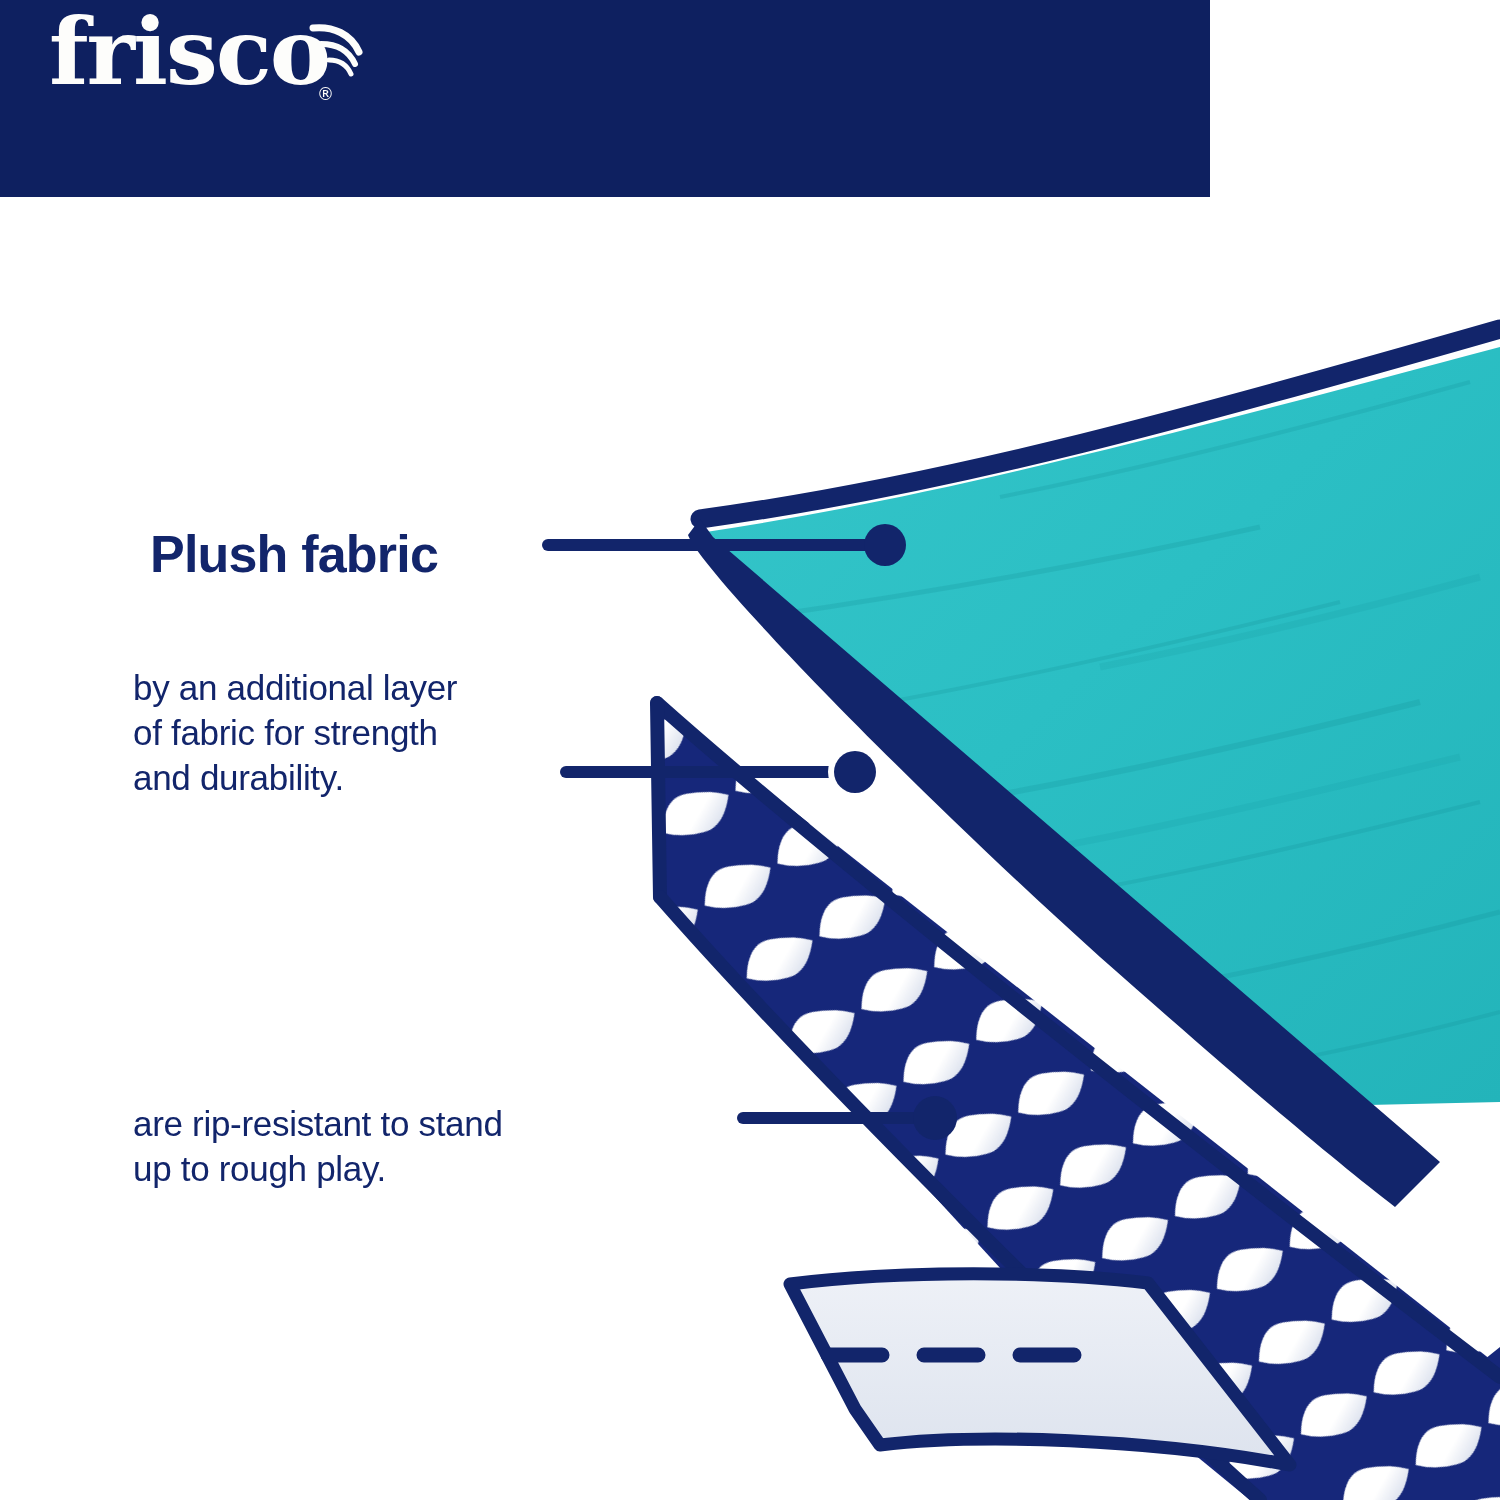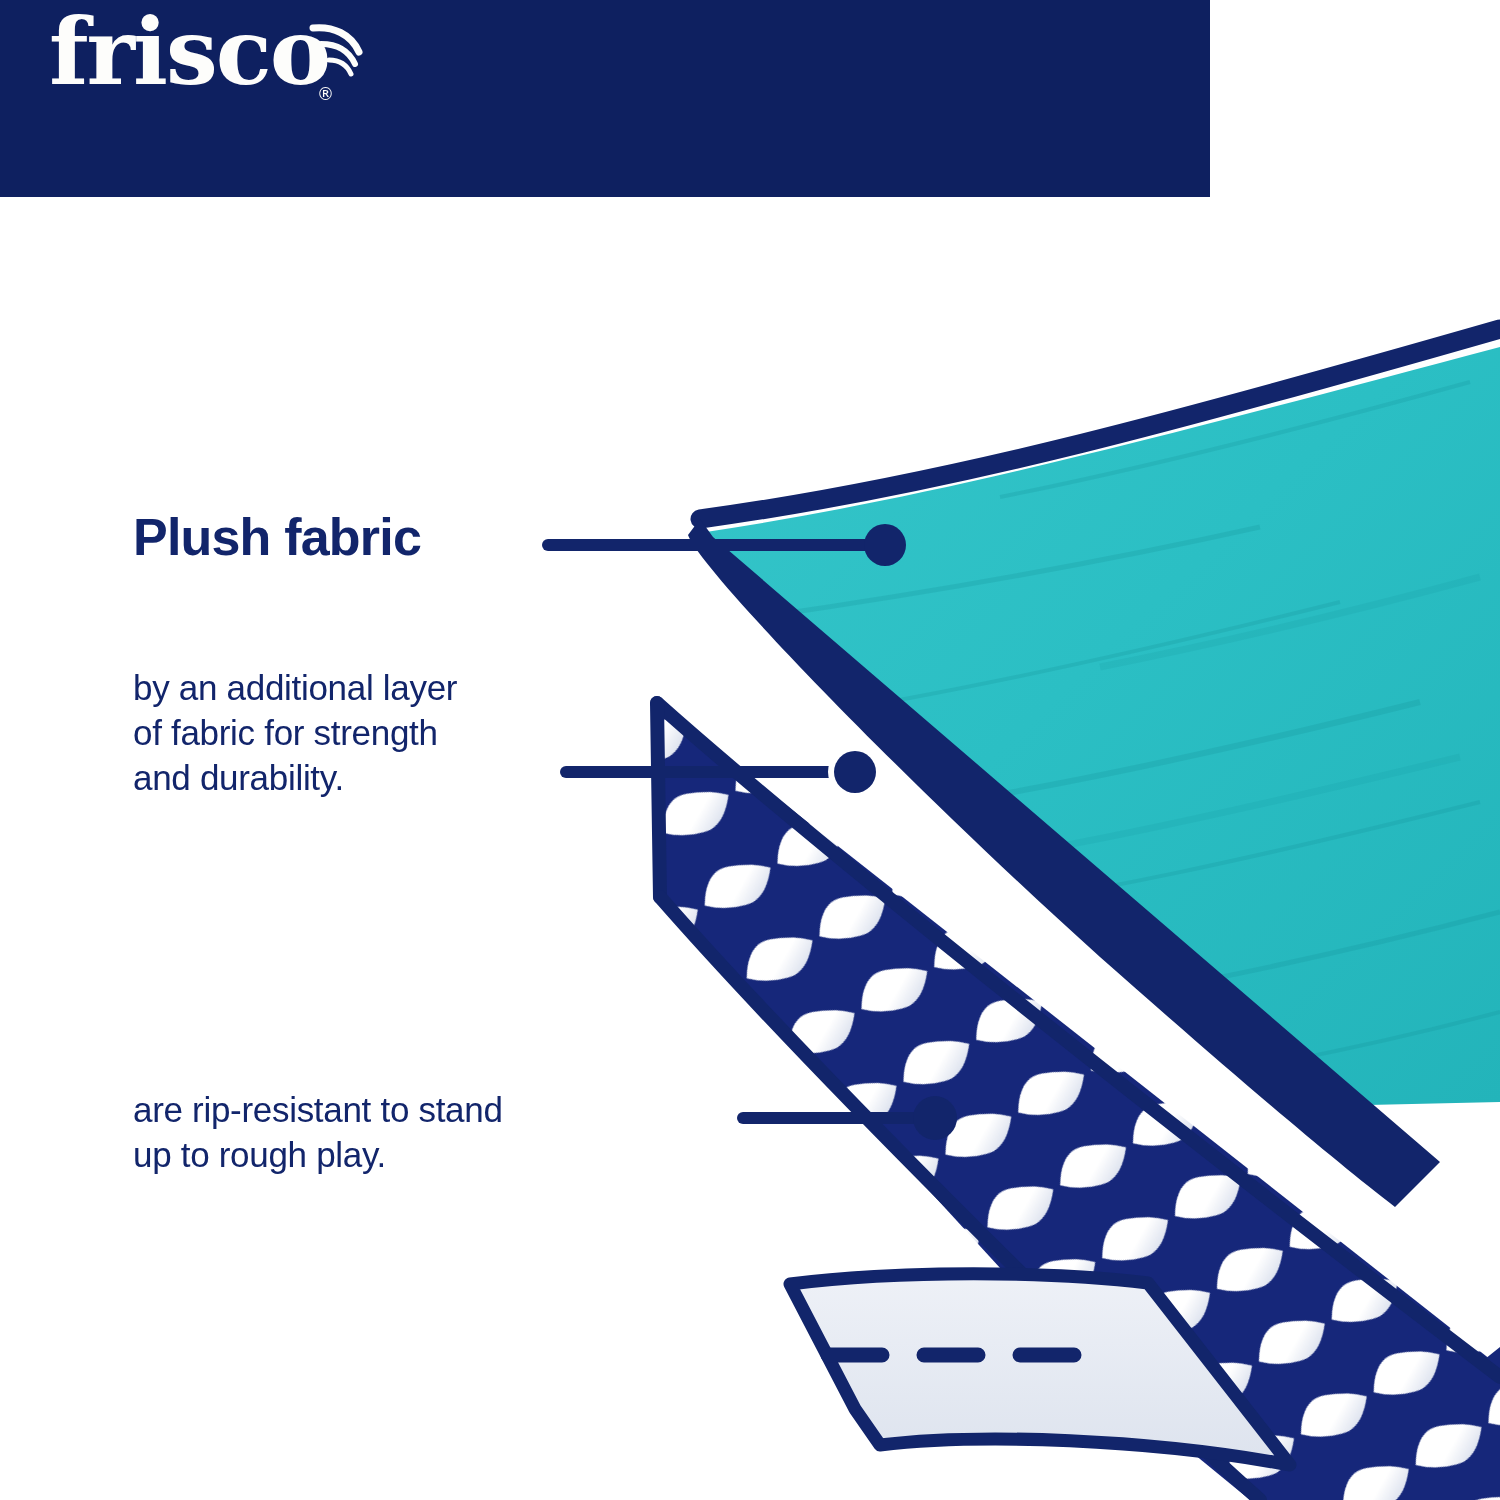--- a/index.html
+++ b/index.html
@@ -96,37 +96,37 @@
     position: absolute;
     color: #12256b;
   }
   .callout .head {
     font-family: "Liberation Sans", sans-serif;
     font-weight: 700;
     font-size: 52px;
     line-height: 1.12;
     letter-spacing: -0.8px;
     white-space: pre-line;
-    margin: 0;
+    margin: 17px;
     text-align: center;
   }
   .callout .body {
     font-family: "Liberation Sans", sans-serif;
     font-weight: 400;
     font-size: 35px;
     line-height: 1.28;
     letter-spacing: -0.3px;
     white-space: pre-line;
     margin: 0;
   }
   #callout-plush-fabric { left: 133px; top: 508px; }
   #callout-plush-exterior { left: 133px; top: 652px; }
   #callout-plush-exterior .body { margin-top: 14px; }
   #callout-reinforced-seams { left: 133px; top: 1082px; }
-  #callout-reinforced-seams .body { margin-top: 6px; }
+  #callout-reinforced-seams .body { margin-top: 20px; }
 </style>
 </head>
 <body>
 
 <div id="page">
 
   <div id="header">
     <div id="brand-logo">
       <div id="brand-wordmark">frisco</div>
       <svg id="brand-swoosh" viewBox="0 0 56 56" aria-hidden="true">

